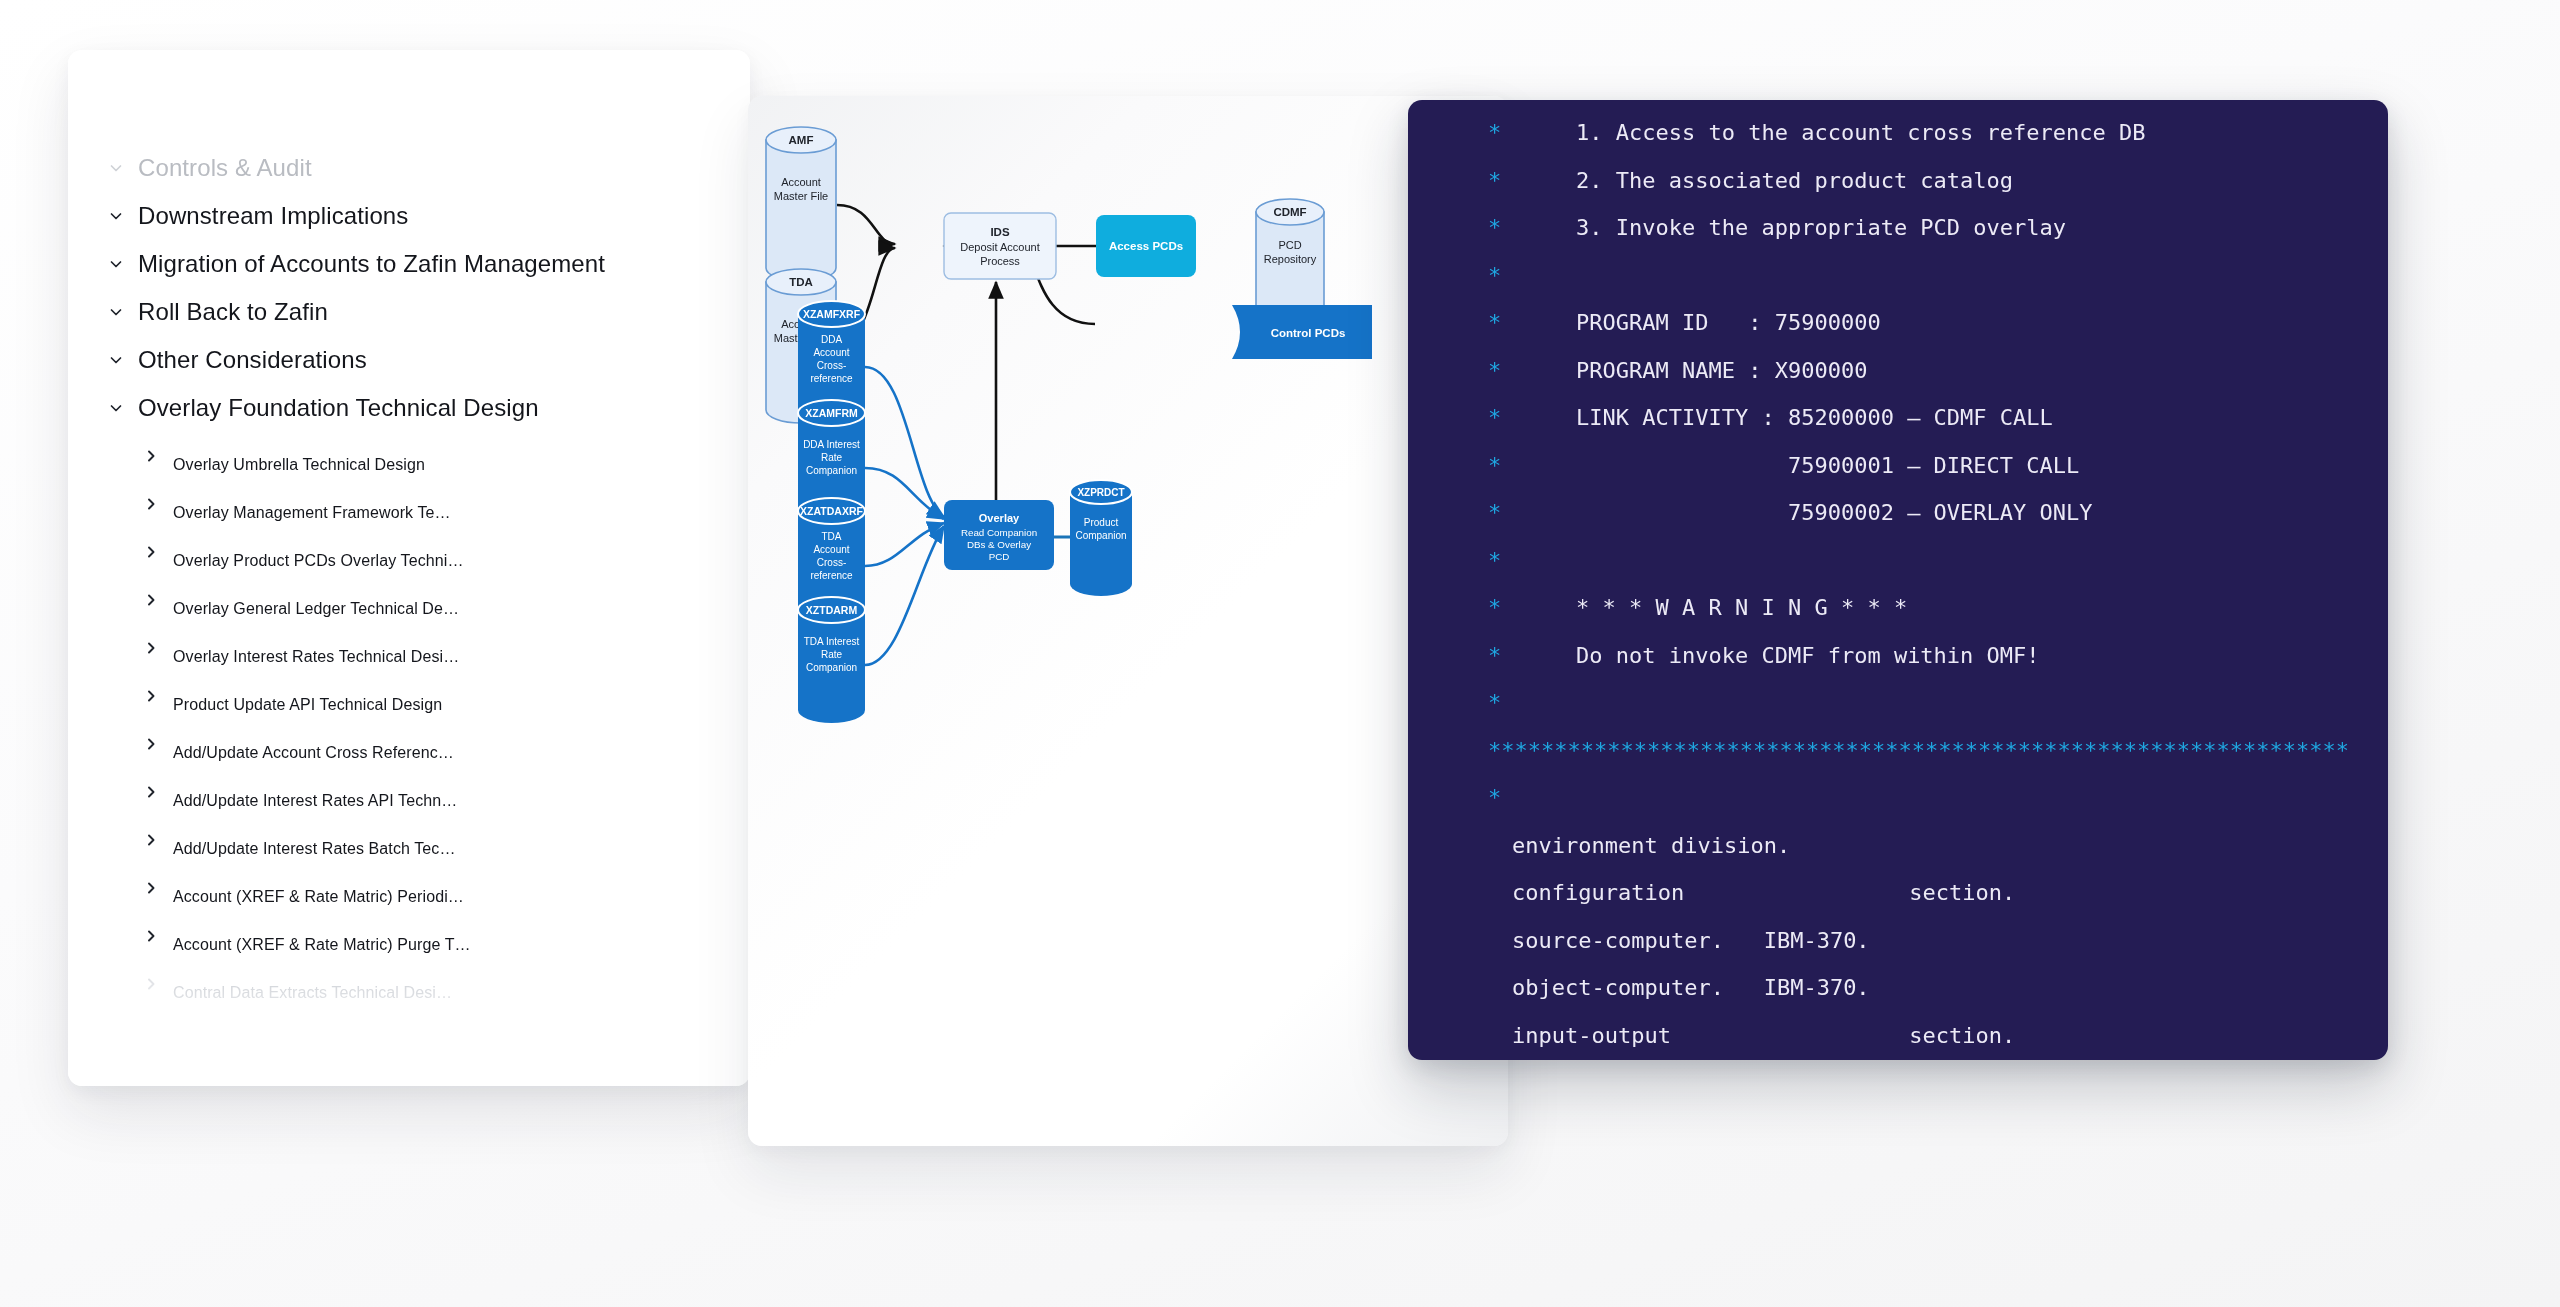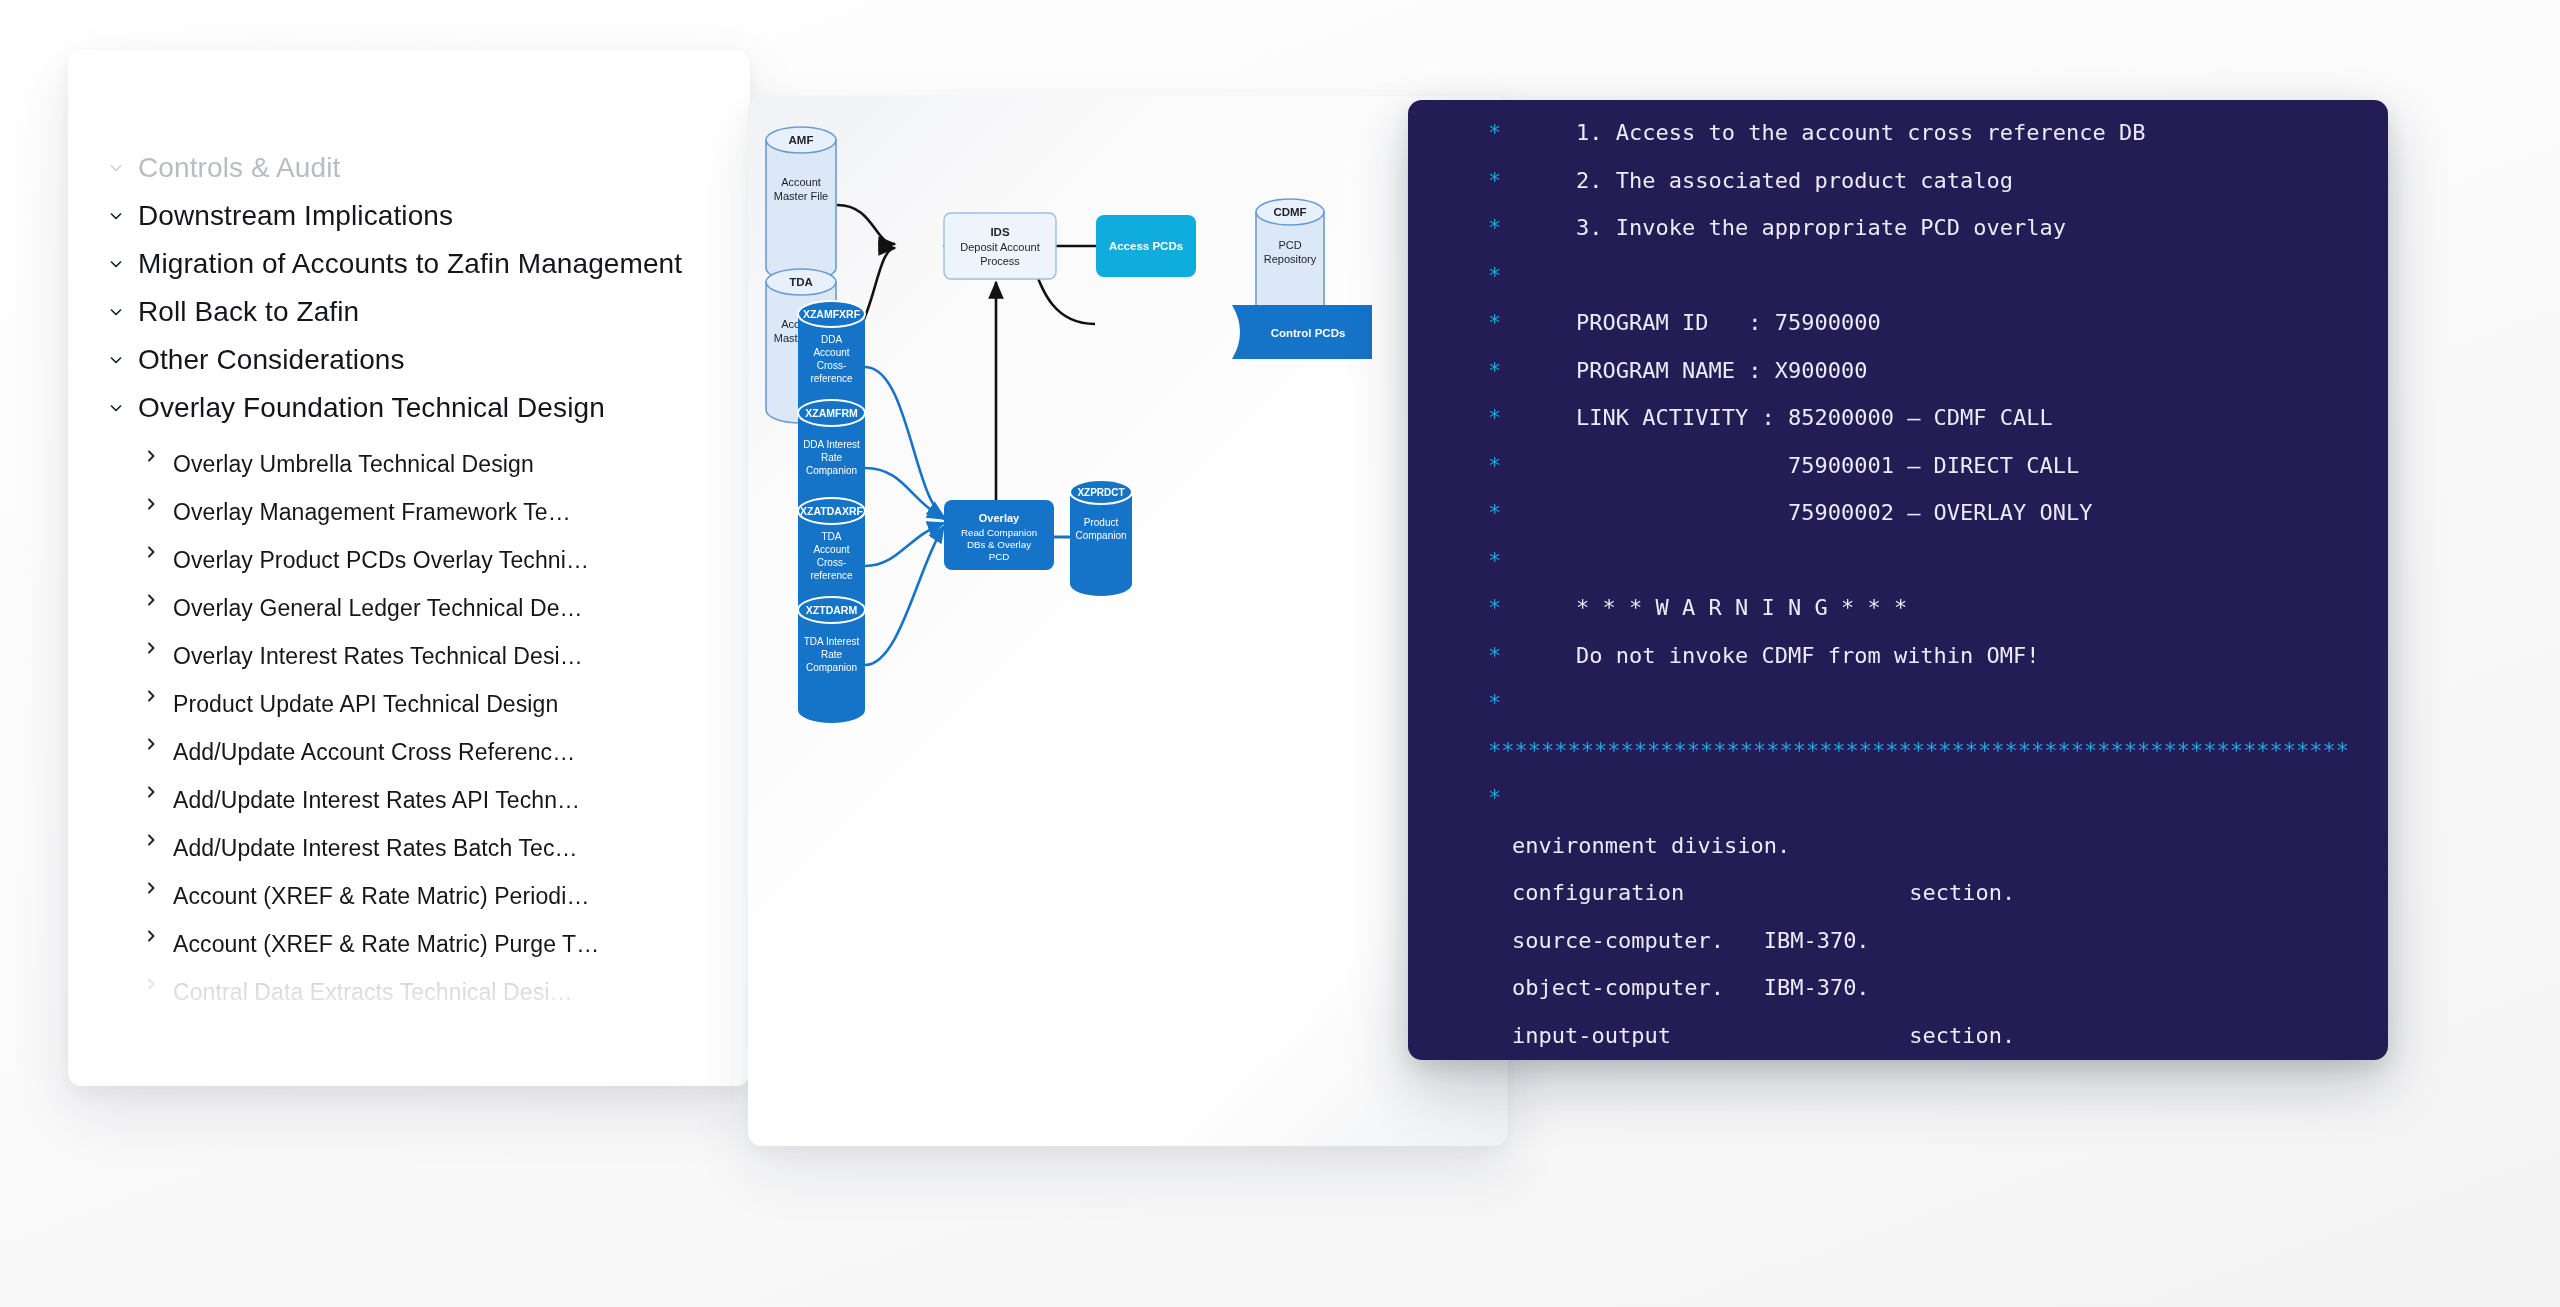--- a/index.html
+++ b/index.html
@@ -26,25 +26,25 @@
     display: flex; align-items: center;
     height: 48px; padding-left: 40px;
     cursor: pointer;
   }
   .nav-row .chev {
     width: 30px; flex: 0 0 30px;
     color: #20242c; display: flex; align-items: center; justify-content: flex-start;
   }
   .nav-row .chev svg { display:block; }
   .nav-row .lbl {
-    font-size: 28px; color: #14161c; letter-spacing: .1px;
+    font-size: 24px; color: #14161c; letter-spacing: .1px;
     white-space: nowrap; overflow: hidden; text-overflow: ellipsis;
   }
   .nav-row.level2 { padding-left: 75px; }
-  .nav-row.level2 .lbl { font-size: 23px; margin-top: 17px; }
+  .nav-row.level2 .lbl { font-size: 16px; margin-top: 17px; }
   .nav-row.fade-top .lbl { color: #ffffff; }
   .nav-row.fade-top .chev { color: #ffffff; }
   .nav-row.muted .lbl { color: #b9bcc2; }
   .nav-row.muted .chev { color: #cfd2d7; }
   .nav-row.faint .lbl { color: #cfd2d7; }
   .nav-row.faint .chev { color: #dfe1e5; }
   .fade-mask-top {
     position:absolute; left:0; top:0; width:100%; height:108px;
     background: linear-gradient(#ffffff 42%, rgba(255,255,255,0));
     pointer-events:none;

